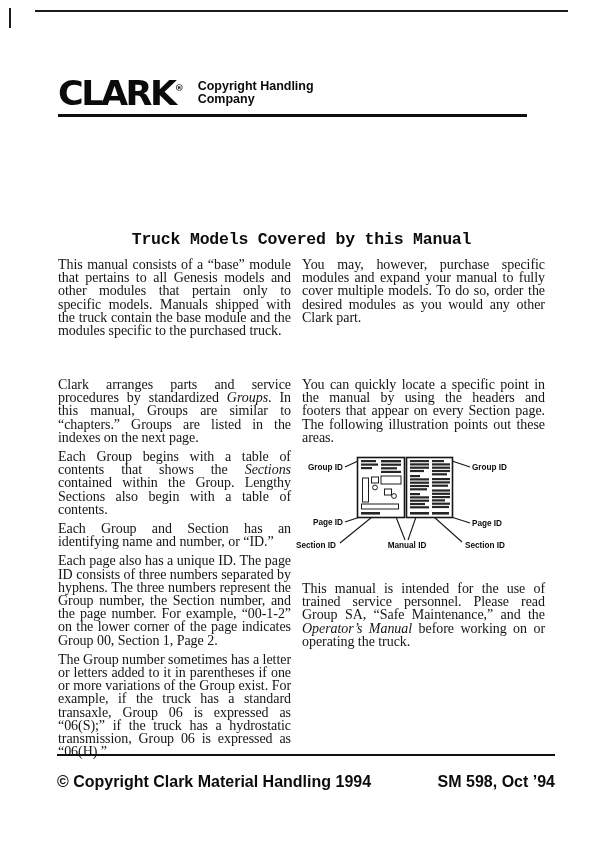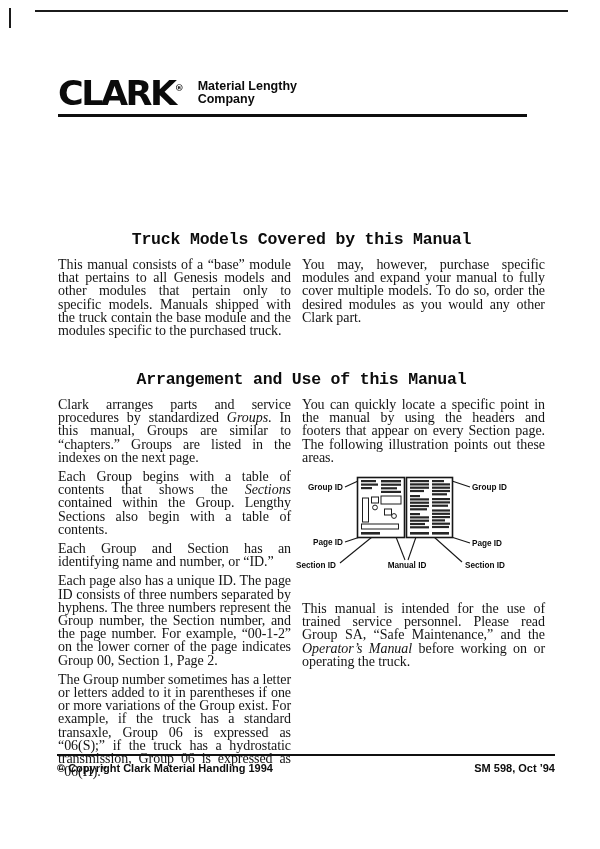--- a/index.html
+++ b/index.html
@@ -41,57 +41,56 @@
   .col-left p i,.col-right p i{font-style:italic;}
   
   .figure-wrap{margin:8px 0 5px -7px;width:250px;height:125px;}
   .ill-label{
     font-family:"Liberation Sans",sans-serif;font-weight:bold;font-size:8.2px;fill:#0c0c0c;
   }
   
   .page-footer{position:absolute;top:754px;left:57px;width:498px;}
   .footer-rule{width:100%;height:2px;background:#101010;}
   .footer-row{
-    display:flex;justify-content:space-between;margin-top:6px;
-    font-family:"Liberation Sans",sans-serif;font-weight:bold;font-size:11px;color:#0c0c0c;
+    display:flex;justify-content:space-between;margin-top:17px;
+    font-family:"Liberation Sans",sans-serif;font-weight:bold;font-size:16px;color:#0c0c0c;
   }
 </style>
 </head>
 <body>
 
 <div>
 
   <div class="scan-line"></div>
   <div class="scan-tick"></div>
 
   <header class="masthead">
     <div class="logo-row">
       <div class="clark-logo"><span>CLARK</span><span class="reg-mark">®</span></div>
       <div class="company-name">
-        <div>Material Lengthy</div>
+        <div>Copyright Handling</div>
         <div>Company</div>
       </div>
     </div>
     <div class="masthead-rule"></div>
   </header>
 
   <section class="doc-section section-1">
     <h1 class="section-title">Truck Models Covered by this Manual</h1>
     <div class="cols">
       <div class="col-left">
           <p><span>This manual consists of a “base” module that pertains to all Genesis models and other modules that pertain only to specific models. Manuals shipped with the truck contain the base module and the modules specific to the purchased truck.</span></p>
         </div>
       <div class="col-right">
           <p><span>You may, however, purchase specific modules and expand your manual to fully cover multiple models. To do so, order the desired modules as you would any other Clark part.</span></p>
         </div>
     </div>
   </section>
 
   <section class="doc-section section-2">
-    <h1 class="section-title">Arrangement and Use of this Manual</h1>
     <div class="cols">
       <div class="col-left">
           <p><span>Clark arranges parts and service procedures by standardized </span><i>Groups</i><span>. In this manual, Groups are similar to “chapters.” Groups are listed in the indexes on the next page.</span></p>
           <p><span>Each Group begins with a table of contents that shows the </span><i>Sections</i><span> contained within the Group. Lengthy Sections also begin with a table of contents.</span></p>
           <p><span>Each Group and Section has an identifying name and number, or “ID.”</span></p>
           <p><span>Each page also has a unique ID. The page ID consists of three numbers separated by hyphens. The three numbers represent the Group number, the Section number, and the page number. For example, “00-1-2” on the lower corner of the page indicates Group 00, Section 1, Page 2.</span></p>
           <p><span>The Group number sometimes has a letter or letters added to it in parentheses if one or more variations of the Group exist. For example, if the truck has a standard transaxle, Group 06 is expressed as “06(S);” if the truck has a hydrostatic transmission, Group 06 is expressed as “06(H).”</span></p>
         </div>
       <div class="col-right">
         <div>

